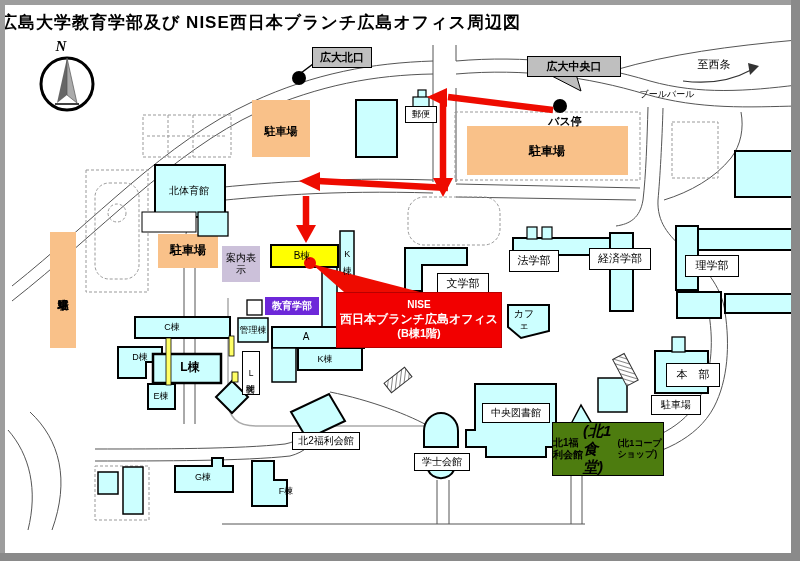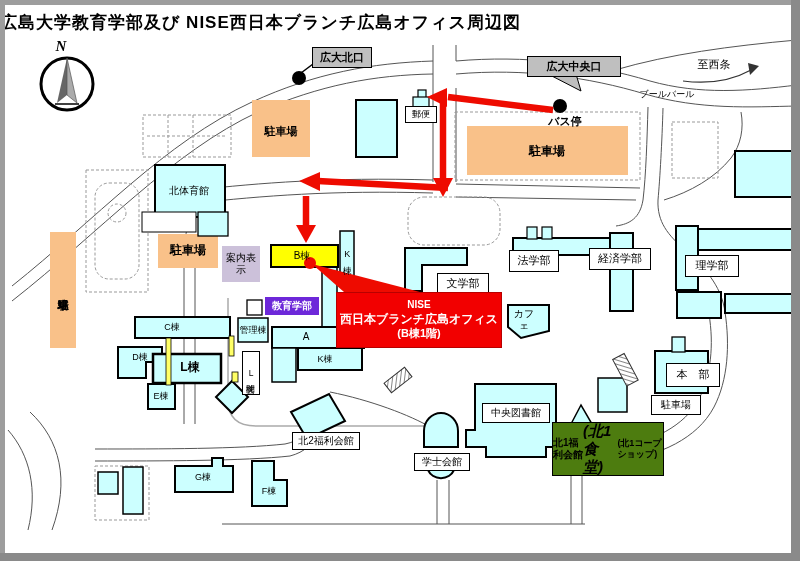--- a/index.html
+++ b/index.html
@@ -200,21 +200,21 @@
 <div class="lbl" style="left:172px;top:327px;font-size:9px;">C棟</div>
 <div class="lbl" style="left:253px;top:330px;font-size:9px;">管理棟</div>
 <div class="lbl" style="left:306px;top:337px;font-size:10px;">A</div>
 <div class="lbl" style="left:140px;top:357px;font-size:9px;">D棟</div>
 <div class="lbl" style="left:190px;top:368px;font-size:12px;font-weight:bold;">L棟</div>
 <div class="lbl" style="left:161px;top:396px;font-size:9px;">E棟</div>
 <div class="box vert" style="left:242px;top:351px;width:16px;height:42px;font-size:8.5px;">L棟玄関</div>
 <div class="lbl" style="left:325px;top:359px;font-size:9px;">K棟</div>
 <div class="box" style="left:292px;top:432px;width:66px;height:16px;font-size:10px;">北2福利会館</div>
 <div class="lbl" style="left:203px;top:477px;font-size:9px;">G棟</div>
-<div class="lbl" style="left:269px;top:491px;font-size:9px;">F棟</div>
+<div class="lbl" style="left:286px;top:491px;font-size:9px;">F棟</div>
 <div class="box" style="left:414px;top:453px;width:54px;height:16px;font-size:10px;">学士会館</div>
 <div class="box" style="left:482px;top:403px;width:66px;height:18px;font-size:10px;">中央図書館</div>
 <div class="box" style="left:666px;top:363px;width:52px;height:22px;font-size:11px;">本　部</div>
 <div class="box" style="left:437px;top:273px;width:50px;height:20px;font-size:11px;">文学部</div>
 <div class="box" style="left:509px;top:250px;width:48px;height:20px;font-size:11px;">法学部</div>
 <div class="box" style="left:589px;top:208px;width:60px;height:20px;font-size:11px;margin-top:40px;">経済学部</div>
 <div class="box" style="left:685px;top:255px;width:52px;height:20px;font-size:11px;">理学部</div>
 <div class="lbl wrap" style="left:524px;top:319px;width:26px;font-size:10px;">カフェ</div>
 
 <div id="n1-callout">

